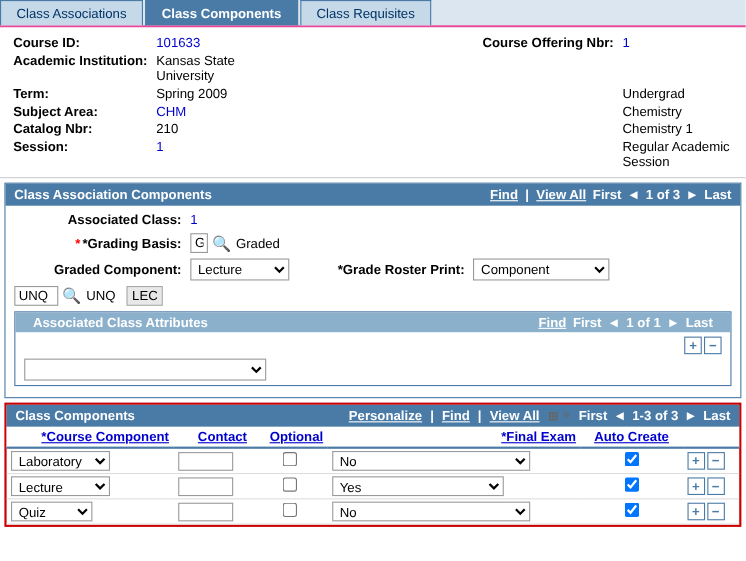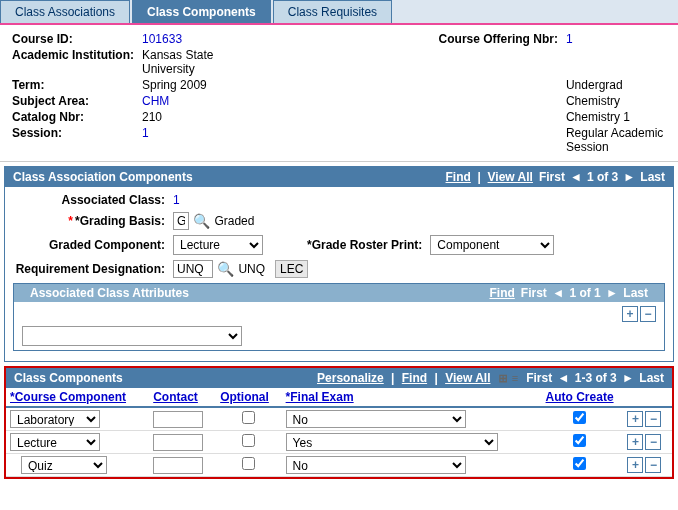--- a/index.html
+++ b/index.html
@@ -120,21 +120,21 @@
       align-items: center;
       justify-content: space-between;
       font-size: 12px;
     }
     .comp-header a { color: #fff; text-decoration: underline; cursor: pointer; }
     .comp-table { width: 100%; border-collapse: collapse; }
     .comp-table th {
       background: #fff;
       border-bottom: 2px solid #4a7ba7;
       padding: 2px 4px;
-      text-align: left;
+      text-align: right;
       font-weight: bold;
       color: #00c;
       cursor: pointer;
       white-space: nowrap;
     }
     .comp-table th a { color: #00c; text-decoration: underline; }
     .comp-table td {
       padding: 2px 4px;
       border-bottom: 1px solid #ddd;
       vertical-align: middle;
@@ -259,21 +259,20 @@
           <option>Lecture</option>
         </select>
         <span style="margin-left:40px;font-weight:bold;">*Grade Roster Print:</span>
         <select style="width:124px;margin-left:4px;">
           <option>Component</option>
         </select>
       </div>
     </div>
 
     <div class="form-row">
-      <div class="form-label">Requirement Designation:</div>
       <div class="form-value" style="flex:1;">
         <input type="text" value="UNQ" style="width: 40px;">
         <span class="search-icon">🔍</span>
         <span>UNQ</span>
         <span class="primary-comp-lec" style="margin-left:6px;">LEC</span>
       </div>
     </div>
 
     <div class="attr-section">
       <div class="attr-header">
@@ -348,31 +347,31 @@
     <div class="row-btns">
       <div class="plus-btn">+</div>
       <div class="minus-btn">−</div>
     </div>
           </td>
         </tr>
         <tr>
           <td><select style="width: 90px; height: 18px; font-size: 12px;"><option>Laboratory</option><option selected="">Lecture</option><option>Quiz</option></select></td>
           <td><input type="text" style="width: 50px;"></td>
           <td style="text-align: center;"><input type="checkbox" style=""></td>
-          <td><select style="width: 212px; height: 18px; font-size: 12px;"><option>No</option><option selected="">Yes</option></select></td>
+          <td><select style="width: 156px; height: 18px; font-size: 12px;"><option>No</option><option selected="">Yes</option></select></td>
           <td style="text-align: center;"><input type="checkbox" checked="" style=""></td>
           <td>
     <div class="row-btns">
       <div class="plus-btn">+</div>
       <div class="minus-btn">−</div>
     </div>
           </td>
         </tr>
         <tr>
-          <td><select style="width: 86px; height: 18px; font-size: 12px; margin-left: 11px;"><option>Laboratory</option><option>Lecture</option><option selected="">Quiz</option></select></td>
+          <td><select style="width: 74px; height: 18px; font-size: 12px;"><option>Laboratory</option><option>Lecture</option><option selected="">Quiz</option></select></td>
           <td><input type="text" style="width: 50px;"></td>
           <td style="text-align: center;"><input type="checkbox" style=""></td>
           <td><select style="width: 180px; height: 18px; font-size: 12px;"><option>No</option><option>Yes</option></select></td>
           <td style="text-align: center;"><input type="checkbox" checked="" style=""></td>
           <td>
     <div class="row-btns">
       <div class="plus-btn">+</div>
       <div class="minus-btn">−</div>
     </div>
           </td>

